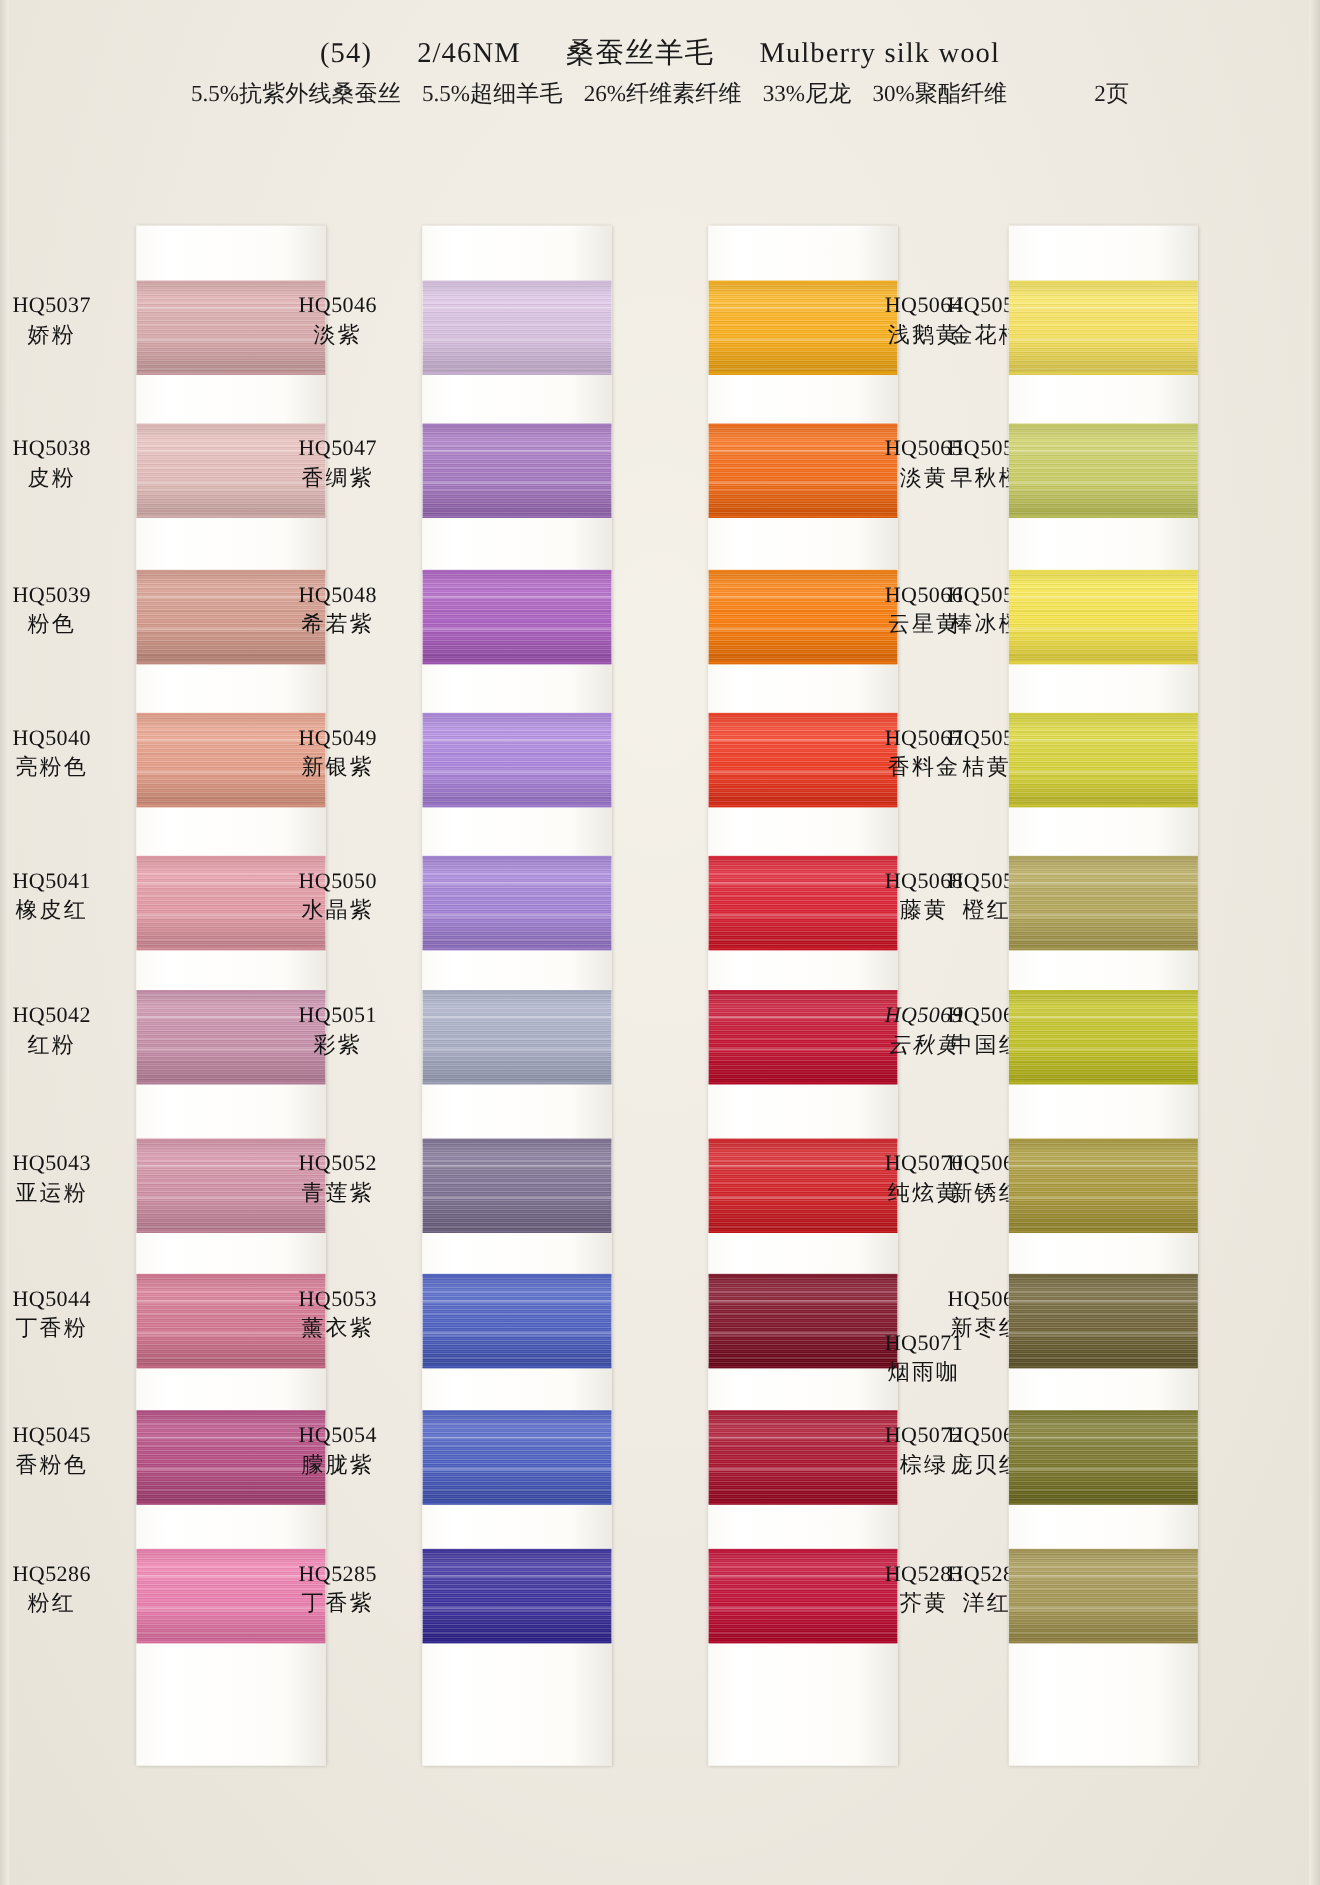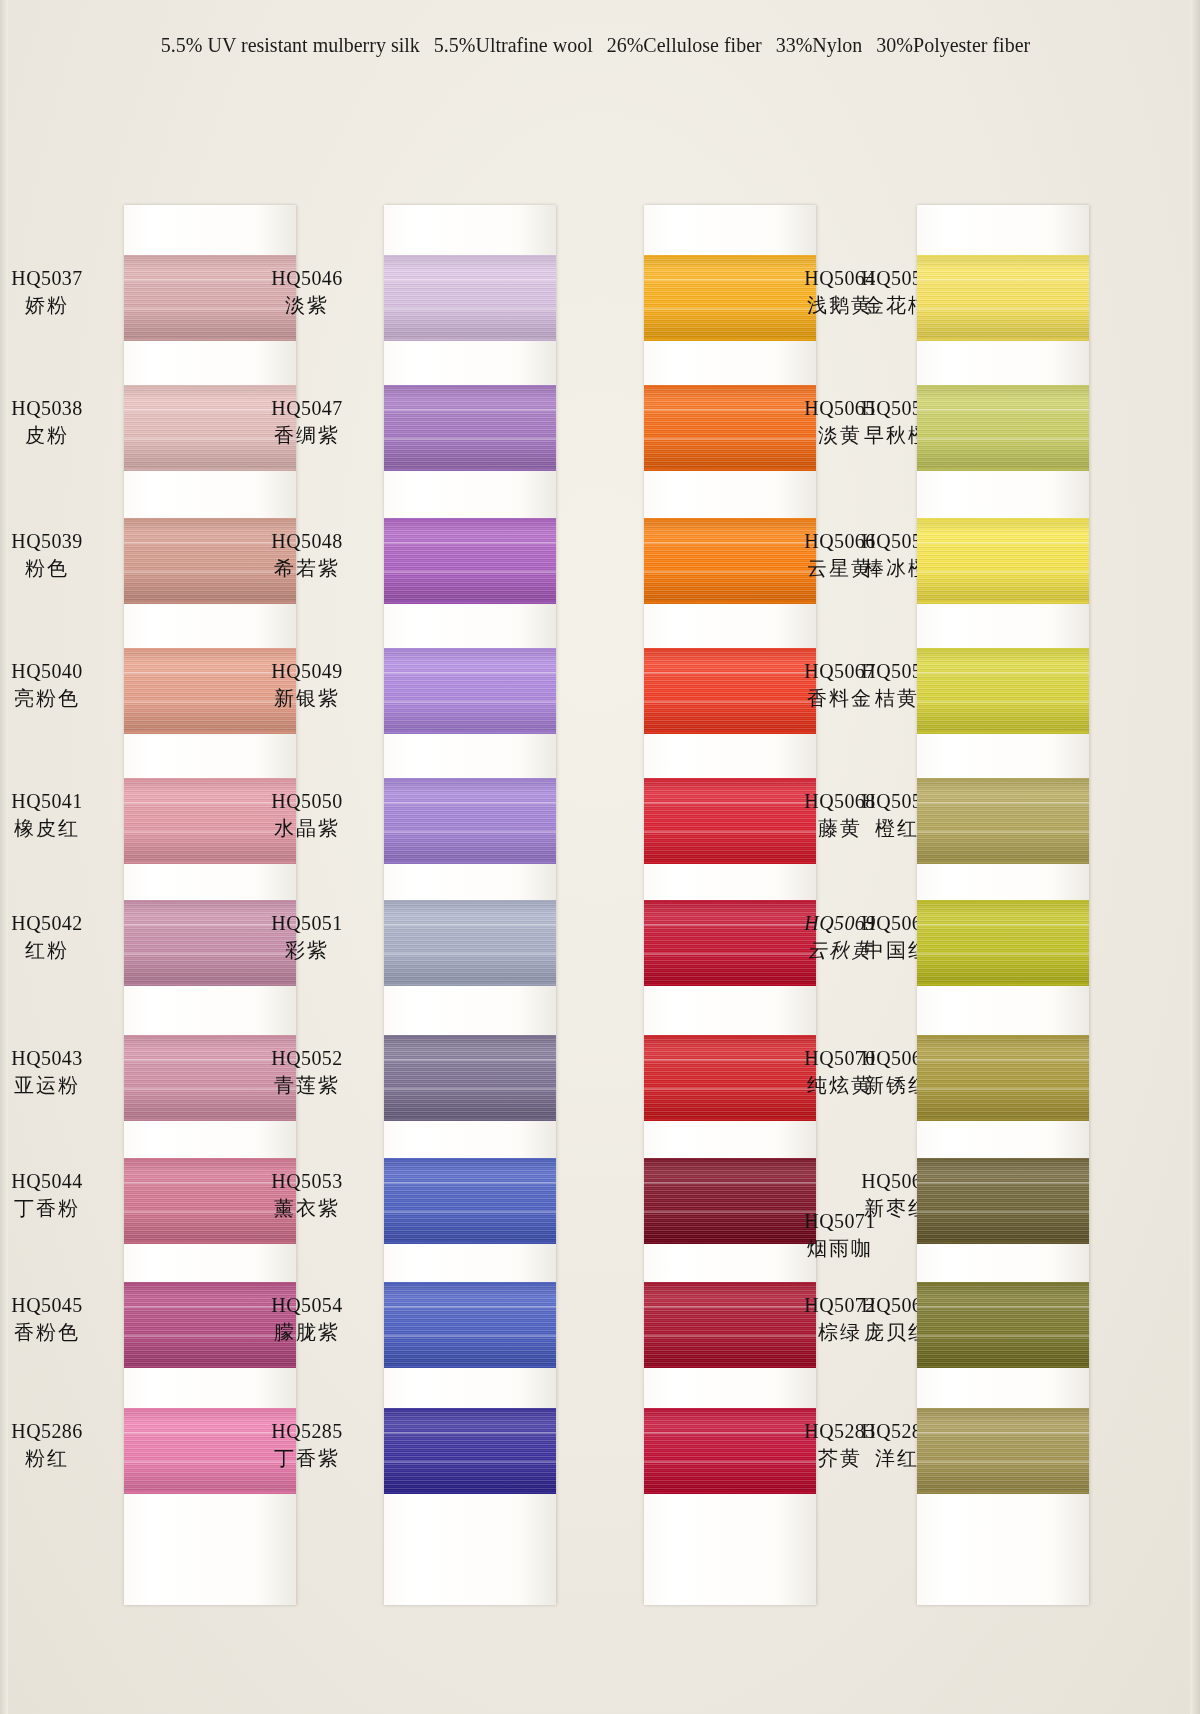--- a/index.html
+++ b/index.html
@@ -121,26 +121,36 @@
   .label.l-right{left:178px;}
 </style>
 </head>
 <body>
 
 <div class="paper-bg"></div>
 <div class="edge-left"></div>
 <div class="edge-right"></div>
 
 <div class="header">
-  <div class="h-line3">
-    <span class="seg">5.5% UV resistant mulberry silk</span>
-    <span class="seg">5.5%Ultrafine wool</span>
-    <span class="seg">26%Cellulose fiber</span>
-    <span class="seg">33%Nylon</span>
-    <span class="seg">30%Polyester fiber</span>
+  <div class="h-line1">
+    <span>(54)</span>
+    <span class="h-gap-md"></span>
+    <span>2/46NM</span>
+    <span class="h-gap-md"></span>
+    <span>桑蚕丝羊毛</span>
+    <span class="h-gap-md"></span>
+    <span>Mulberry silk wool</span>
+  </div>
+  <div class="h-line2">
+    <span class="seg">5.5%抗紫外线桑蚕丝</span>
+    <span class="seg">5.5%超细羊毛</span>
+    <span class="seg">26%纤维素纤维</span>
+    <span class="seg">33%尼龙</span>
+    <span class="seg">30%聚酯纤维</span>
+    <span class="page">2页</span>
   </div>
 </div>
 
 <div class="board">
   <div class="col c1">
       <div class="skein" style="top: 50px;">
         <div class="body" style="background: linear-gradient(rgb(230, 183, 185) 0%, rgb(216, 169, 171) 35%, rgb(216, 169, 171) 68%, rgb(198, 151, 153) 100%);"></div>
         <div class="threads"></div>
         <div class="shade"></div>
         <div class="band b1"></div>

